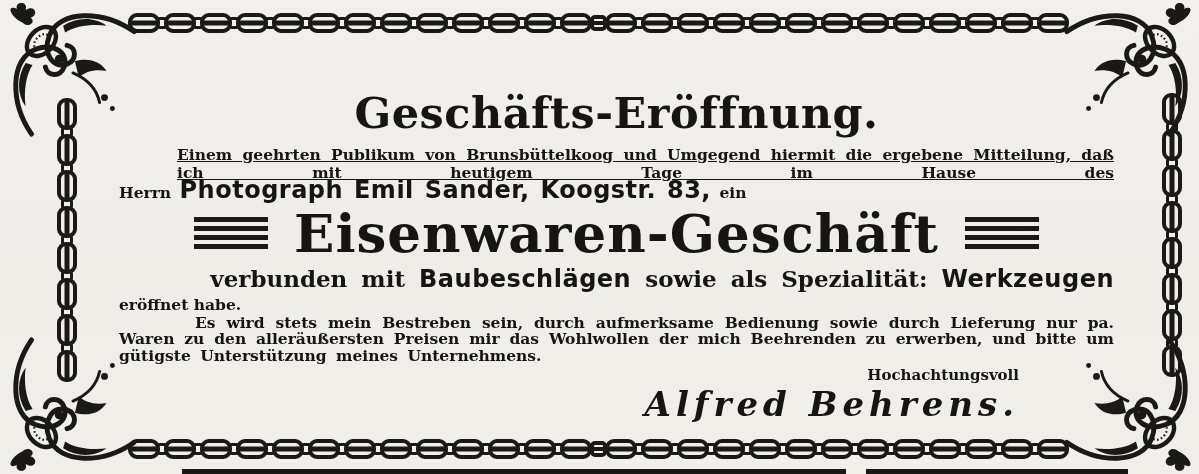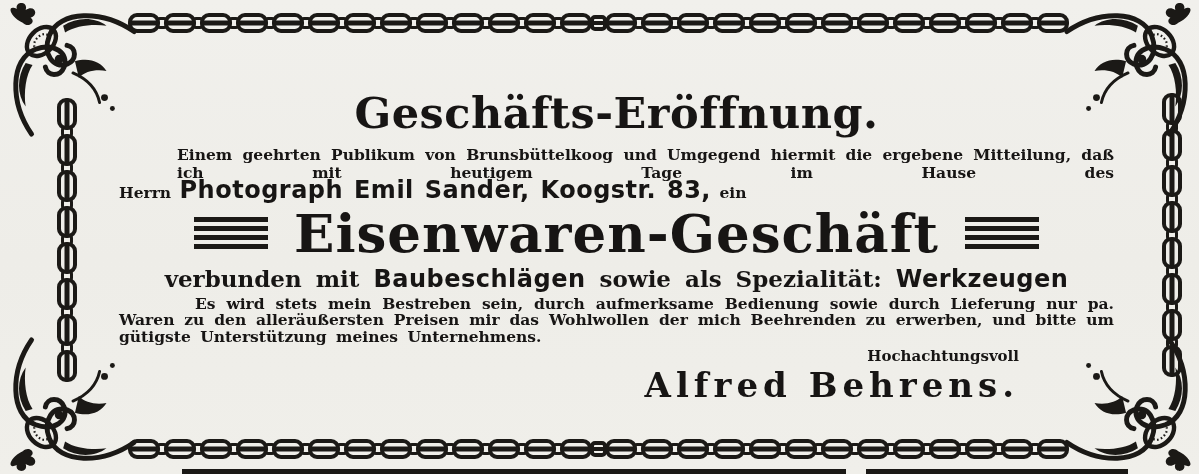--- a/index.html
+++ b/index.html
@@ -36,39 +36,39 @@
   .bottom-rule{position:absolute;bottom:0;height:5px;background:#1b1916;}
   #rule-a{left:182px;width:664px;}
   #rule-b{left:866px;width:262px;}
   
   .content{position:absolute;left:119px;right:85px;top:86px;}
   .headline{
     text-align:center;font-weight:bold;font-size:43px;line-height:54px;
     letter-spacing:0.5px;margin:0 0 6px 0;
   }
   .intro{font-size:15.5px;font-weight:bold;line-height:17.5px;word-spacing:3px;}
-  .intro-l1{text-align:justify;text-align-last:justify;padding-left:58px;}
+  .intro-l1{text-align:justify;text-align-last:justify;padding-left:58px;text-decoration:underline;}
   .intro-l2{margin-top:1px;}
   .intro-name{font-size:24px;font-family:"DejaVu Sans","Liberation Sans",sans-serif;font-weight:bold;letter-spacing:0.5px;word-spacing:2px;}
   .bizrow{display:flex;align-items:center;justify-content:center;gap:26px;margin-top:2px;height:58px;}
   .bars{display:flex;flex-direction:column;gap:4px;flex:none;}
   .bars span{display:block;width:74px;height:5px;background:#1b1916;}
   .bizname{
     font-size:53px;font-weight:bold;letter-spacing:1px;line-height:56px;white-space:nowrap;
   }
-  .subline{text-align:center;font-size:23px;font-weight:bold;line-height:30px;margin-top:2px;word-spacing:6px;}
+  .subline{text-align:right;font-size:23px;font-weight:bold;line-height:30px;margin-top:2px;word-spacing:6px;}
   .subline .roman{font-family:"DejaVu Sans","Liberation Sans",sans-serif;font-size:24px;letter-spacing:0.5px;}
   .opened{font-size:15.5px;font-weight:bold;line-height:16px;margin-top:3px;}
   .bodytext{
     font-size:15.5px;font-weight:bold;line-height:16.5px;word-spacing:4px;
     text-align:justify;text-indent:76px;margin-top:2px;
   }
   .sigblock{width:430px;margin-left:470px;text-align:right;margin-top:3px;}
   .closing{font-size:15px;font-weight:bold;line-height:17px;}
-  .signature{font-size:34px;font-weight:bold;letter-spacing:5px;line-height:38px;margin-top:1px;white-space:nowrap;}
+  .signature{font-size:34px;font-weight:bold;letter-spacing:5px;line-height:38px;margin-top:1px;white-space:nowrap;font-style:italic;}
   .hidden-defs{position:absolute;width:0;height:0;overflow:hidden;}
 </style>
 </head>
 <body>
 
 <svg class="hidden-defs" xmlns="http://www.w3.org/2000/svg" aria-hidden="true">
   <defs>
     <g id="orn">
       <g stroke="#1b1916" fill="none" stroke-width="5" stroke-linecap="round">
         <path d="M134 30 C 102 8 58 8 48 34 C 41 53 52 68 66 63 C 76 59 76 46 66 44"></path>
@@ -273,20 +273,21 @@
       </div>
   </div>
 
   <div class="subline">
     <span>verbunden mit</span>
     <span class="roman">Baubeschlägen</span>
     <span>sowie als Spezialität:</span>
     <span class="roman">Werkzeugen</span>
   </div>
 
+  <div class="opened">eröffnet habe.</div>
 
   <div class="bodytext">Es wird stets mein Bestreben sein, durch aufmerksame Bedienung sowie durch Lieferung nur pa. Waren zu den alleräußersten Preisen mir das Wohlwollen der mich Beehrenden zu erwerben, und bitte um gütigste Unterstützung meines Unternehmens.</div>
 
   <div class="sigblock">
     <div class="closing">Hochachtungsvoll</div>
     <div class="signature">Alfred Behrens.</div>
   </div>
 
 </div>
 

